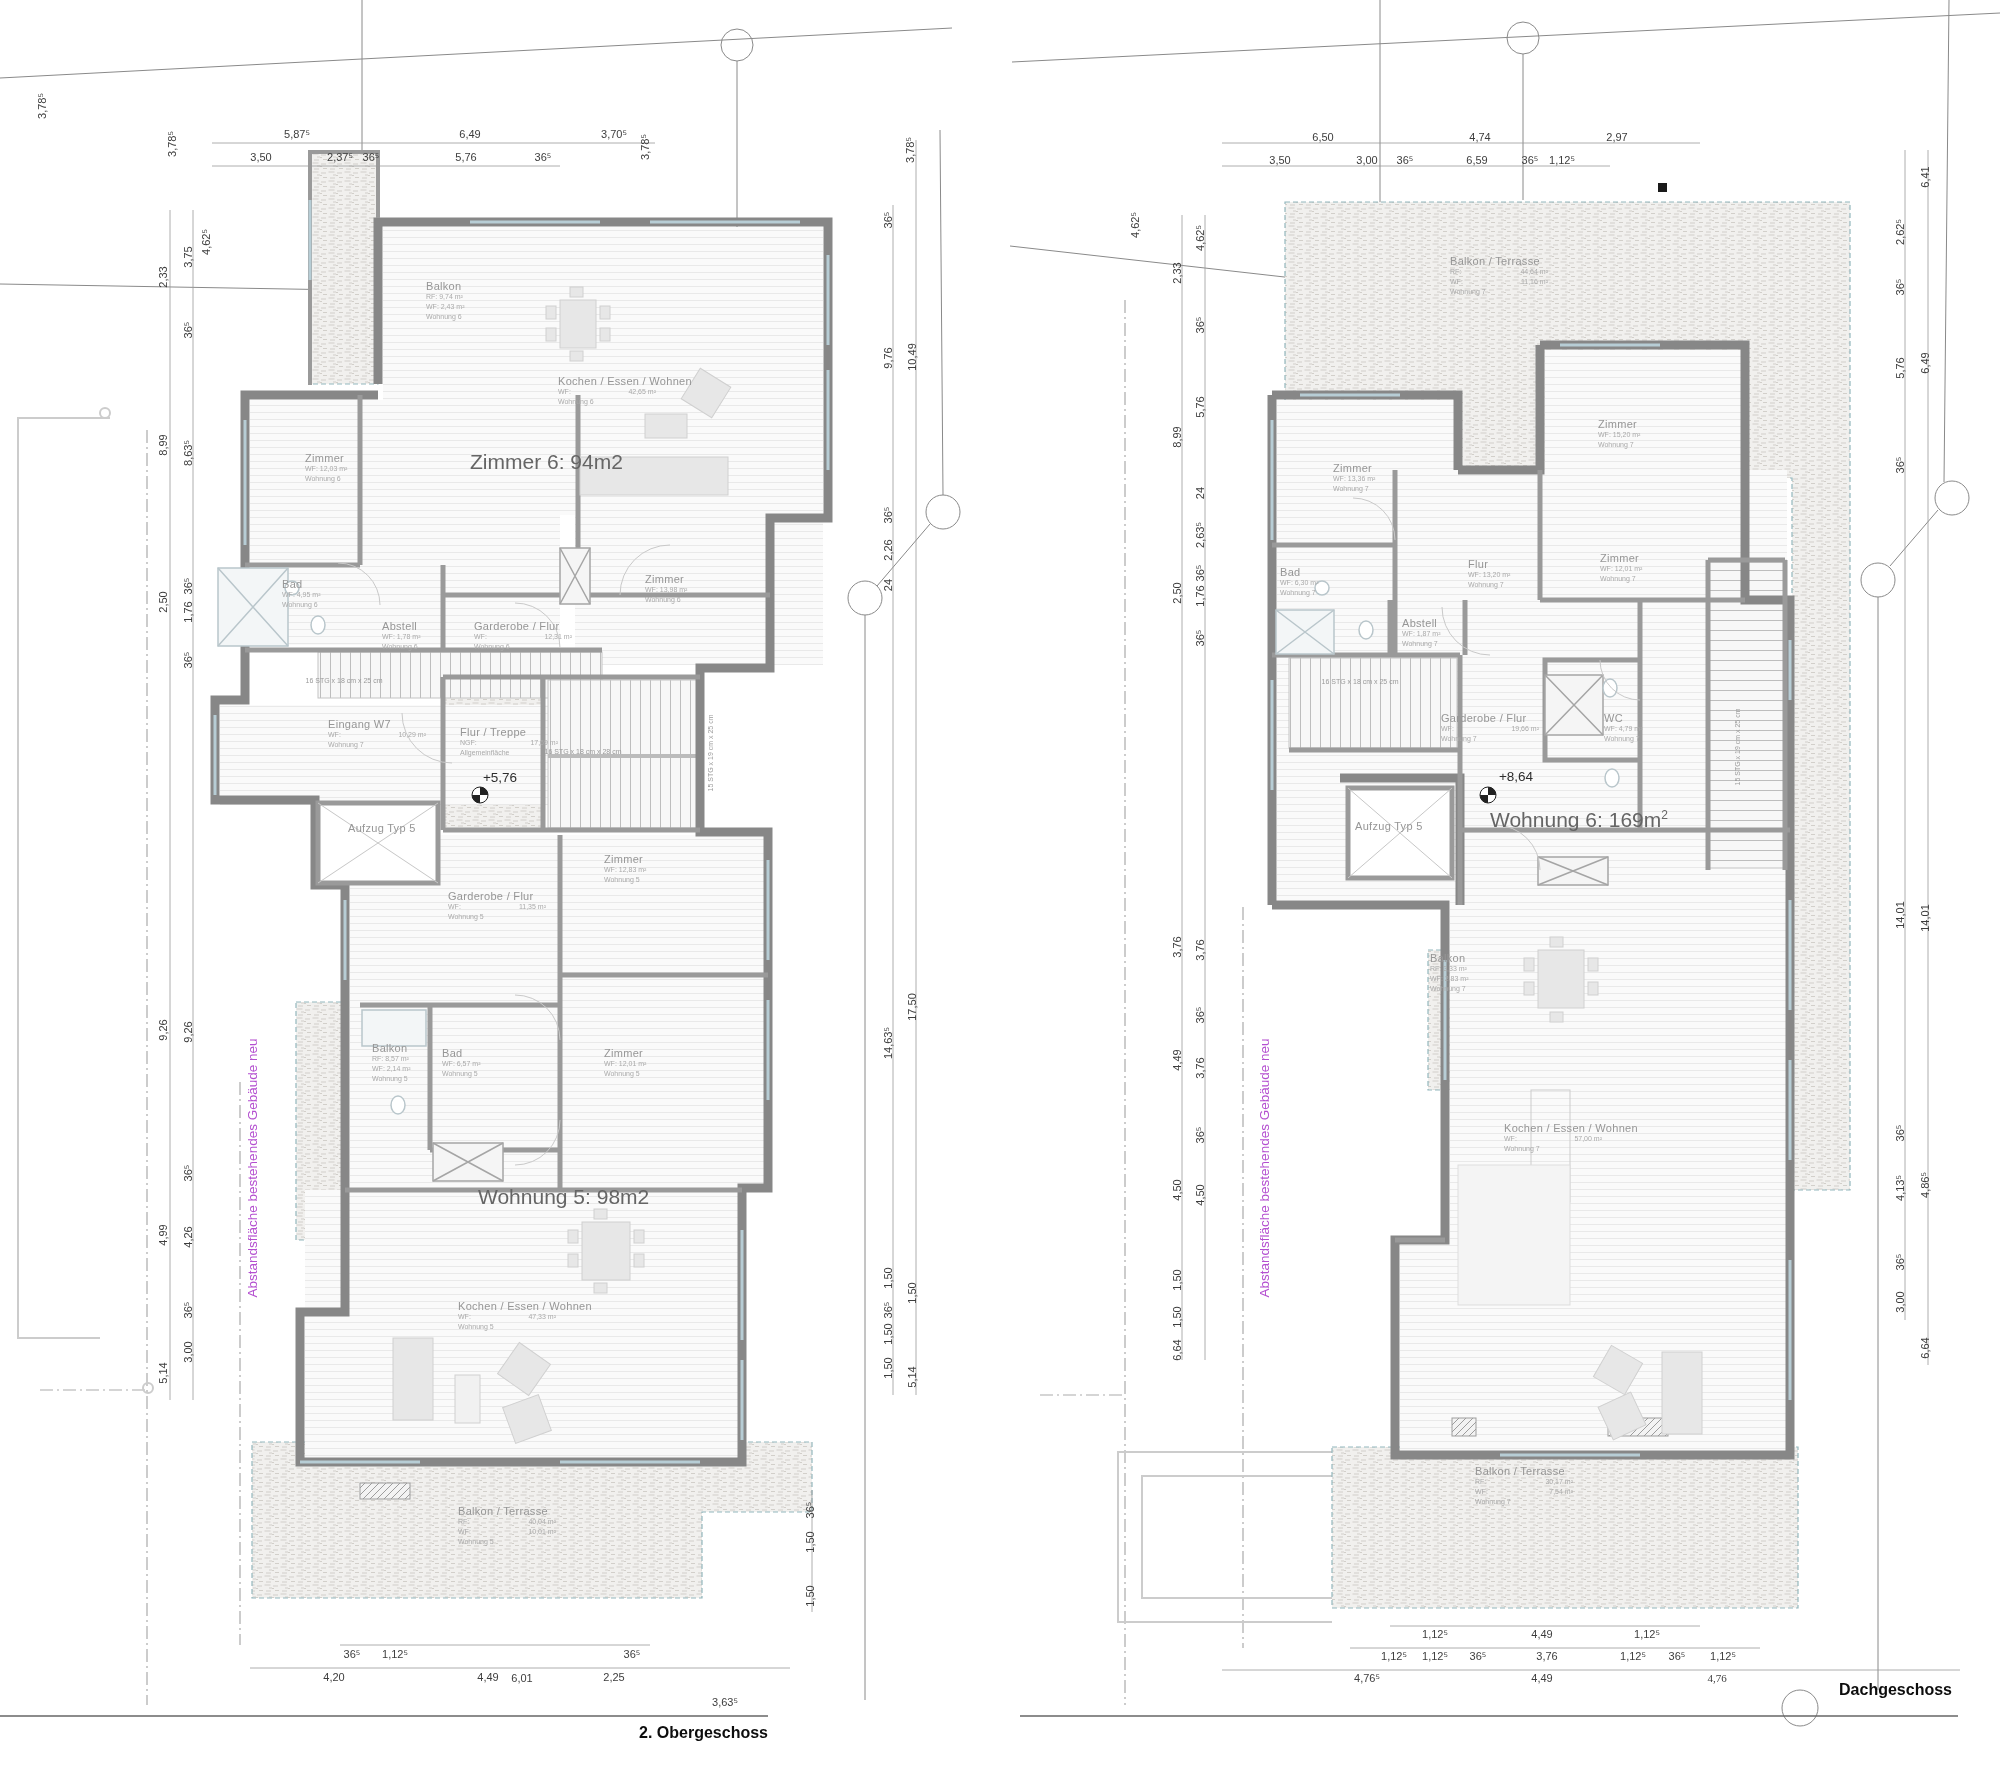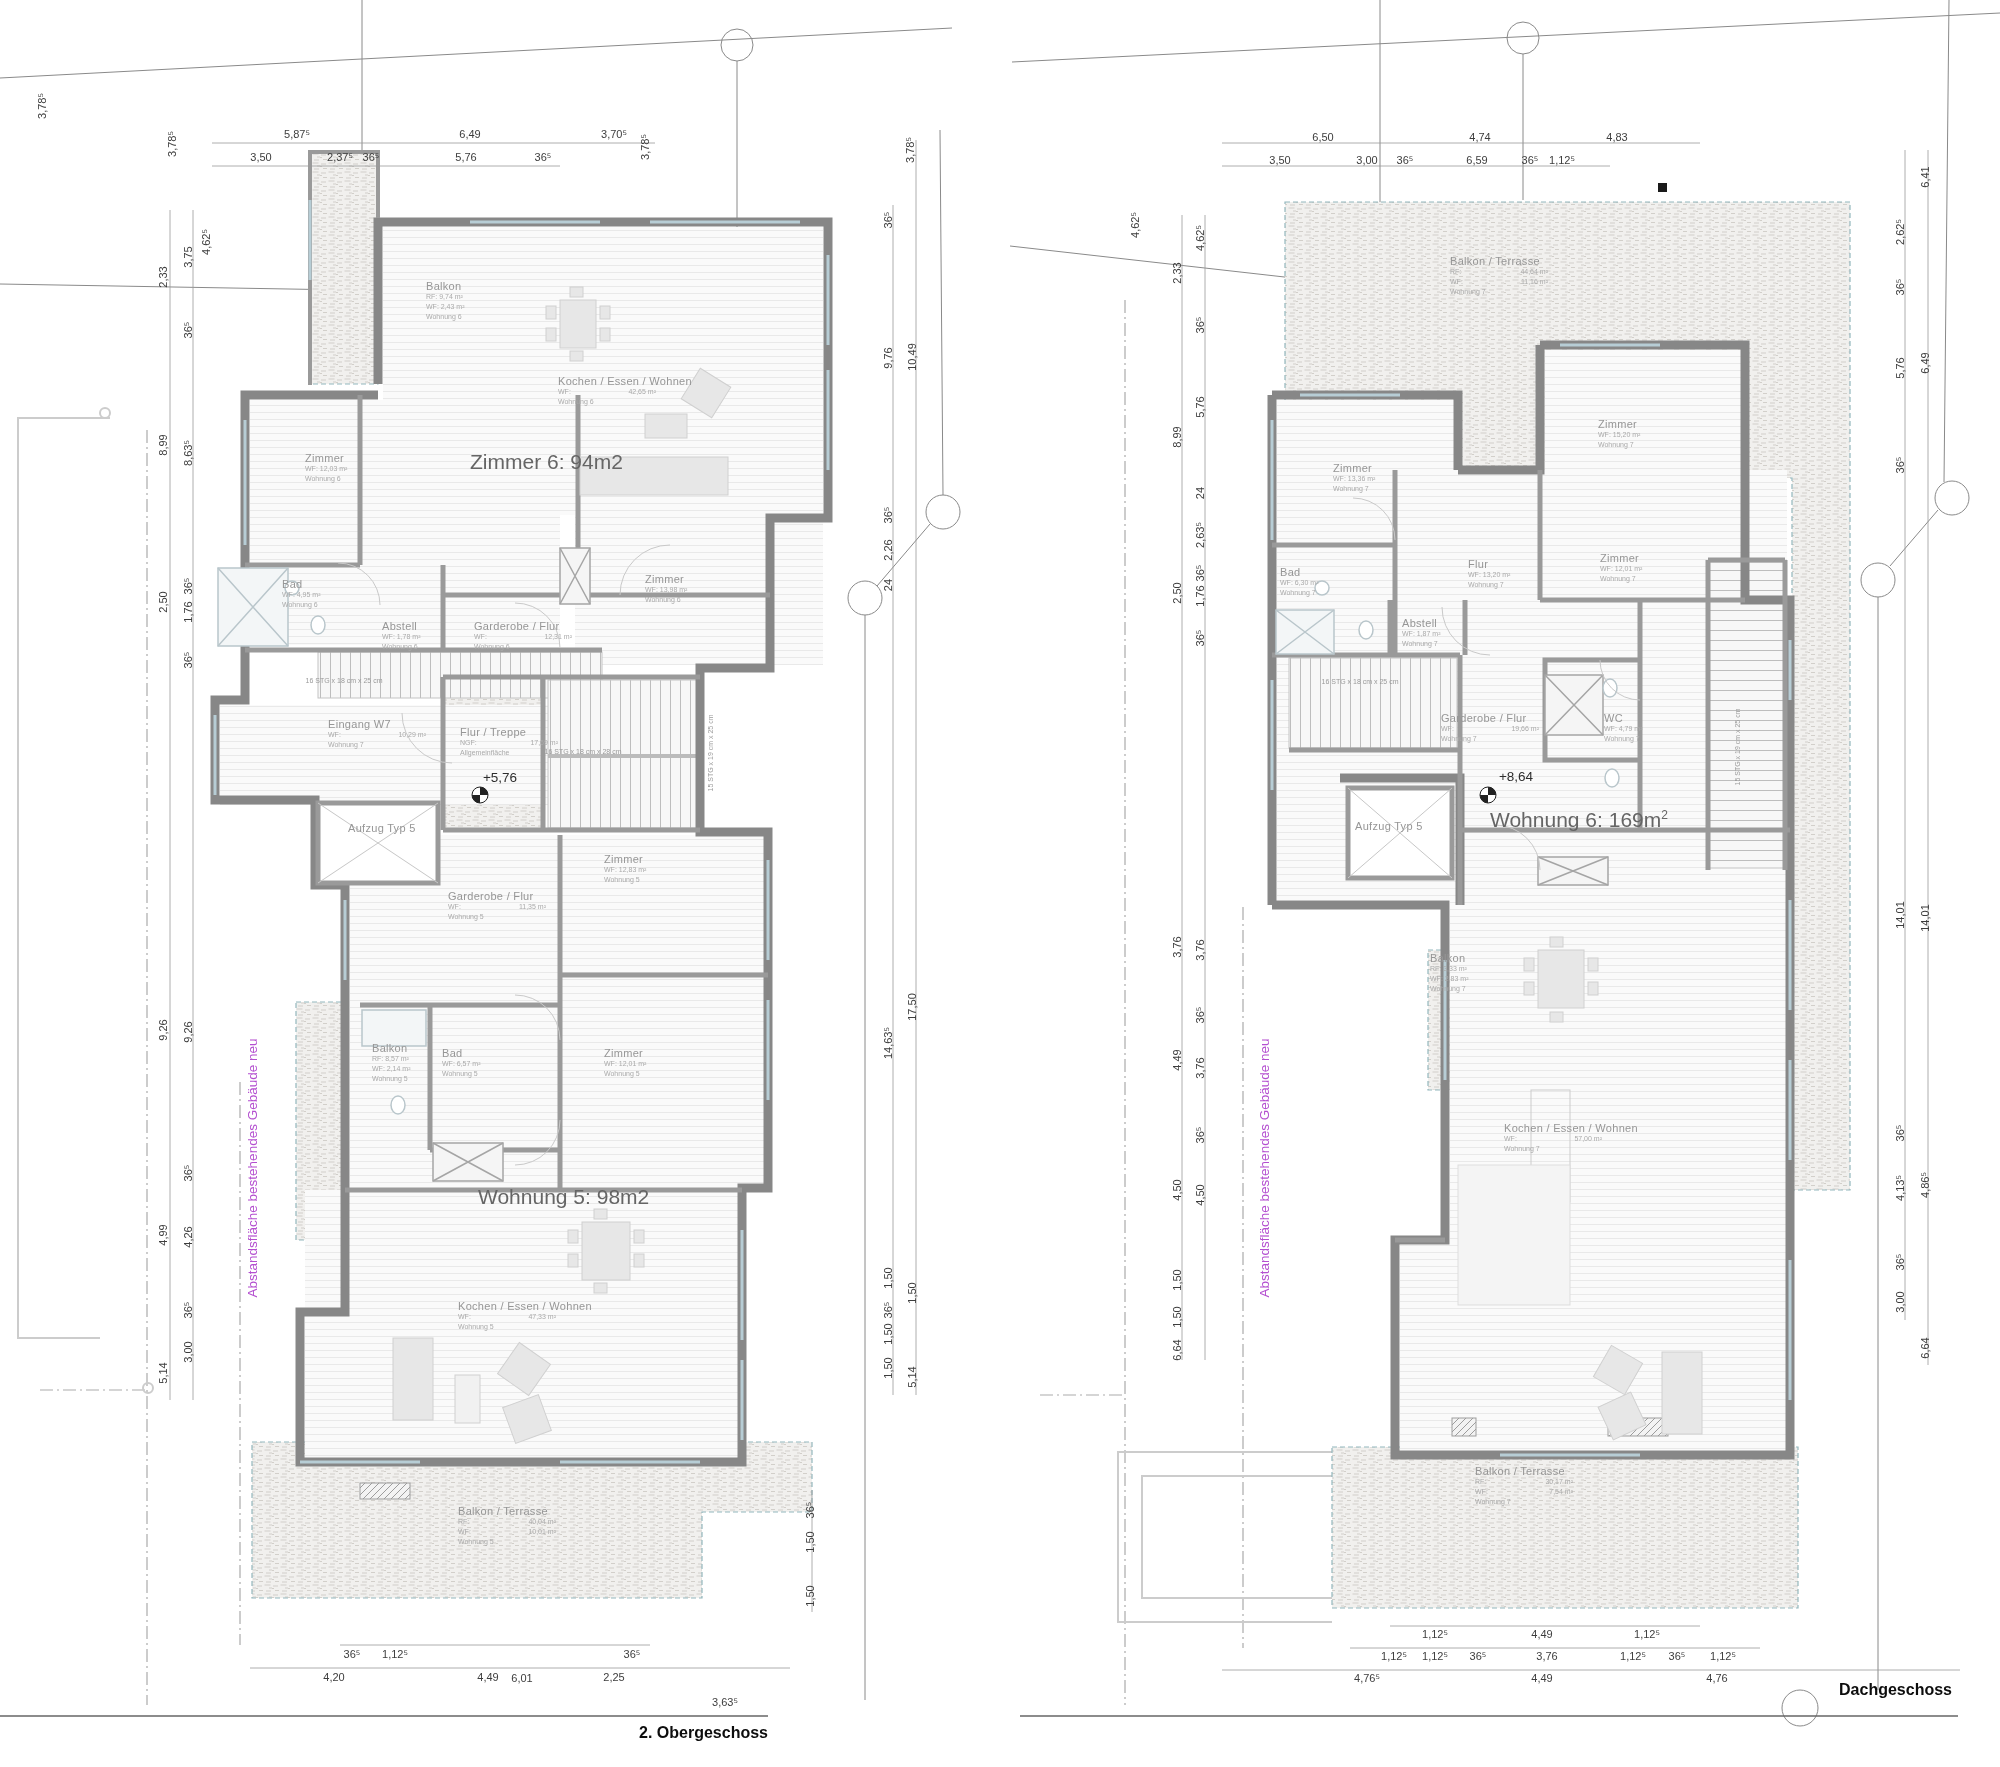--- a/index.html
+++ b/index.html
@@ -545,21 +545,21 @@
           <div class="" style="display: inline;">7,54 m²</div>
         </div>
         <div class="rl">Wohnung 7</div>
       </div>
       <div class="big" style="left: 1490px; top: 808px;"><span>Wohnung 6: 169m</span><sup>2</sup></div>
       <div class="note" style="left: 1360px; top: 681px;">16 STG x 18 cm x 25 cm</div>
       <div class="note" style="left: 1737px; top: 747px; transform: translate(-50%, -50%) rotate(-90deg);">15 STG x 19 cm x 25 cm</div>
       <div class="note lvl" style="left: 1516px; top: 776px;">+8,64</div>
       <div class="dim" style="left: 1323px; top: 137px;">6,50</div>
       <div class="dim" style="left: 1480px; top: 137px;">4,74</div>
-      <div class="dim" style="left: 1617px; top: 137px;">4,83</div>
+      <div class="dim" style="left: 1617px; top: 137px;">2,97</div>
       <div class="dim" style="left: 1280px; top: 160px;">3,50</div>
       <div class="dim" style="left: 1367px; top: 160px;">3,00</div>
       <div class="dim" style="left: 1405px; top: 160px;">36⁵</div>
       <div class="dim" style="left: 1477px; top: 160px;">6,59</div>
       <div class="dim" style="left: 1530px; top: 160px;">36⁵</div>
       <div class="dim" style="left: 1562px; top: 160px;">1,12⁵</div>
       <div class="dim" style="left: 1135px; top: 225px; transform: translate(-50%, -50%) rotate(-90deg);">4,62⁵</div>
       <div class="dim" style="left: 1177px; top: 273px; transform: translate(-50%, -50%) rotate(-90deg);">2,33</div>
       <div class="dim" style="left: 1177px; top: 437px; transform: translate(-50%, -50%) rotate(-90deg);">8,99</div>
       <div class="dim" style="left: 1177px; top: 593px; transform: translate(-50%, -50%) rotate(-90deg);">2,50</div>
@@ -601,20 +601,20 @@
       <div class="dim" style="left: 1647px; top: 1634px;">1,12⁵</div>
       <div class="dim" style="left: 1394px; top: 1656px;">1,12⁵</div>
       <div class="dim" style="left: 1435px; top: 1656px;">1,12⁵</div>
       <div class="dim" style="left: 1478px; top: 1656px;">36⁵</div>
       <div class="dim" style="left: 1547px; top: 1656px;">3,76</div>
       <div class="dim" style="left: 1633px; top: 1656px;">1,12⁵</div>
       <div class="dim" style="left: 1677px; top: 1656px;">36⁵</div>
       <div class="dim" style="left: 1723px; top: 1656px;">1,12⁵</div>
       <div class="dim" style="left: 1367px; top: 1678px;">4,76⁵</div>
       <div class="dim" style="left: 1542px; top: 1678px;">4,49</div>
-      <div class="dim" style="left: 1717px; top: 1678px;">4,76</div>
+      <div class="dim" style="left: 1717px; top: 1678px; font-family: Liberation Serif, serif;">4,76</div>
       <div class="mag" style="left: 1264px; top: 1168px; color: rgb(180, 79, 208);">Abstandsfläche bestehendes Gebäude neu</div>
     </div>
 
 <div class="floor-title" style="left:768px;top:1724px">2. Obergeschoss</div>
 <div class="floor-title" style="left:1952px;top:1681px">Dachgeschoss</div>
 
 </div>
 
 </body></html>

